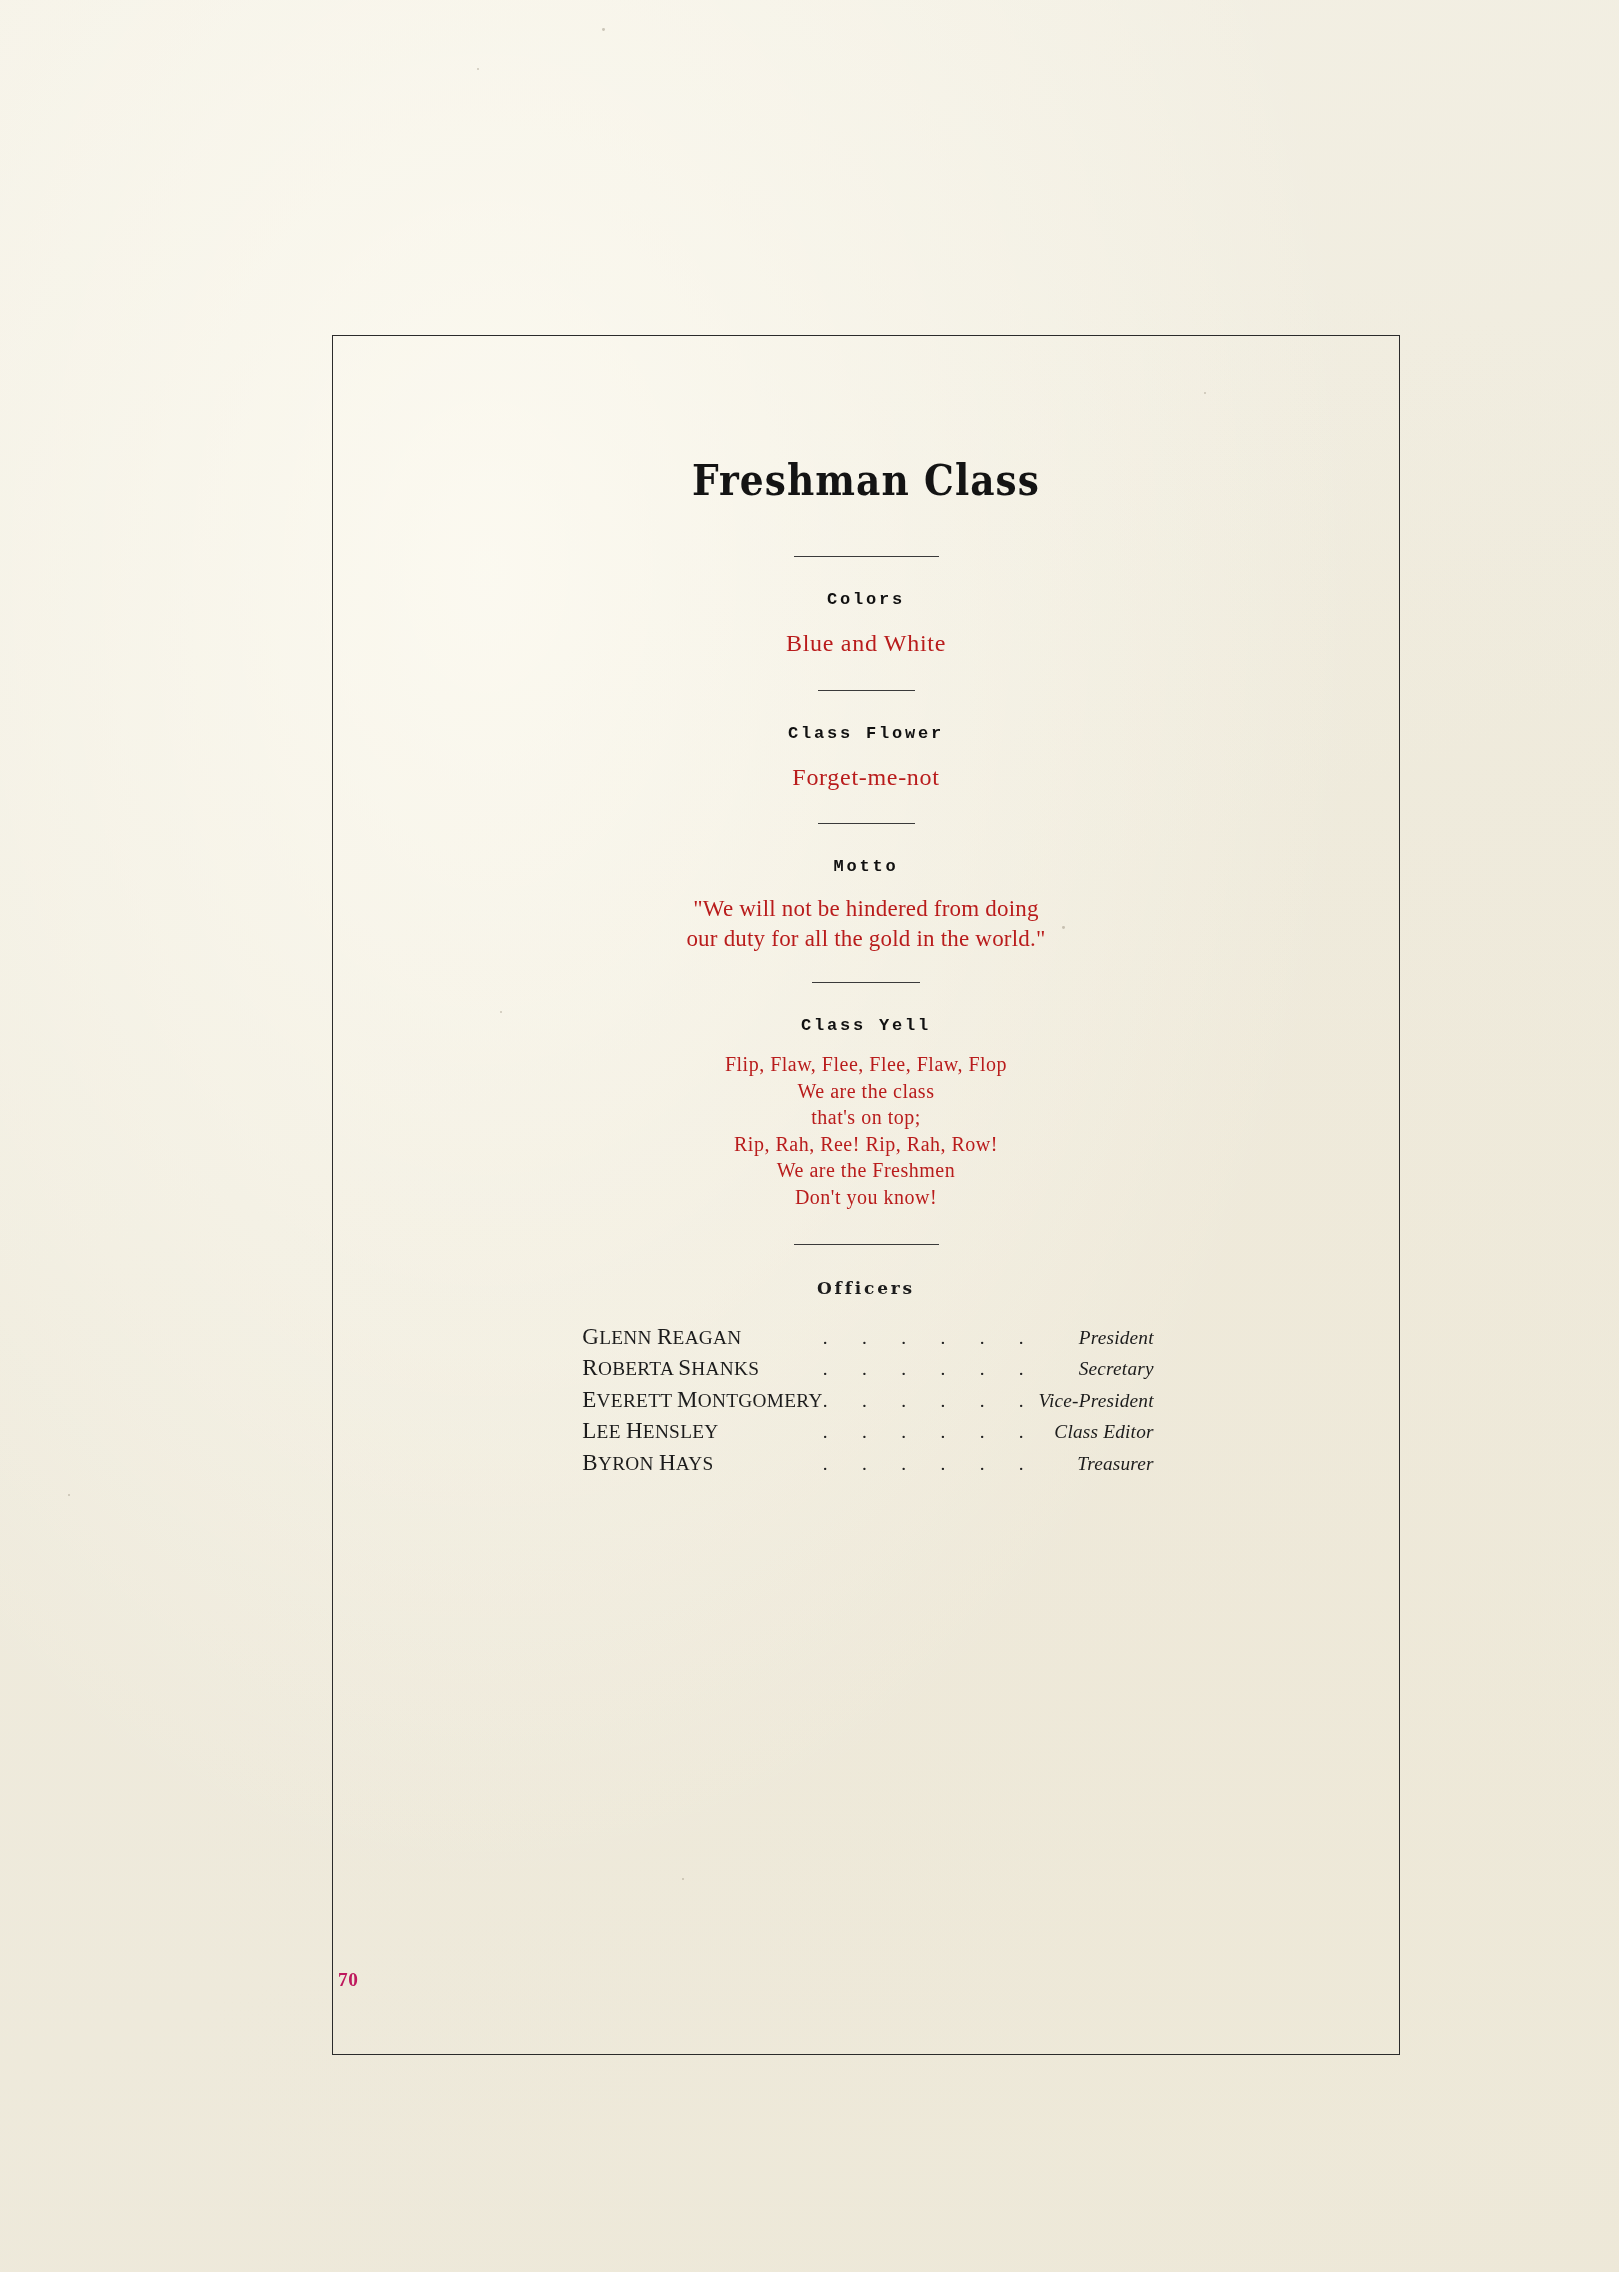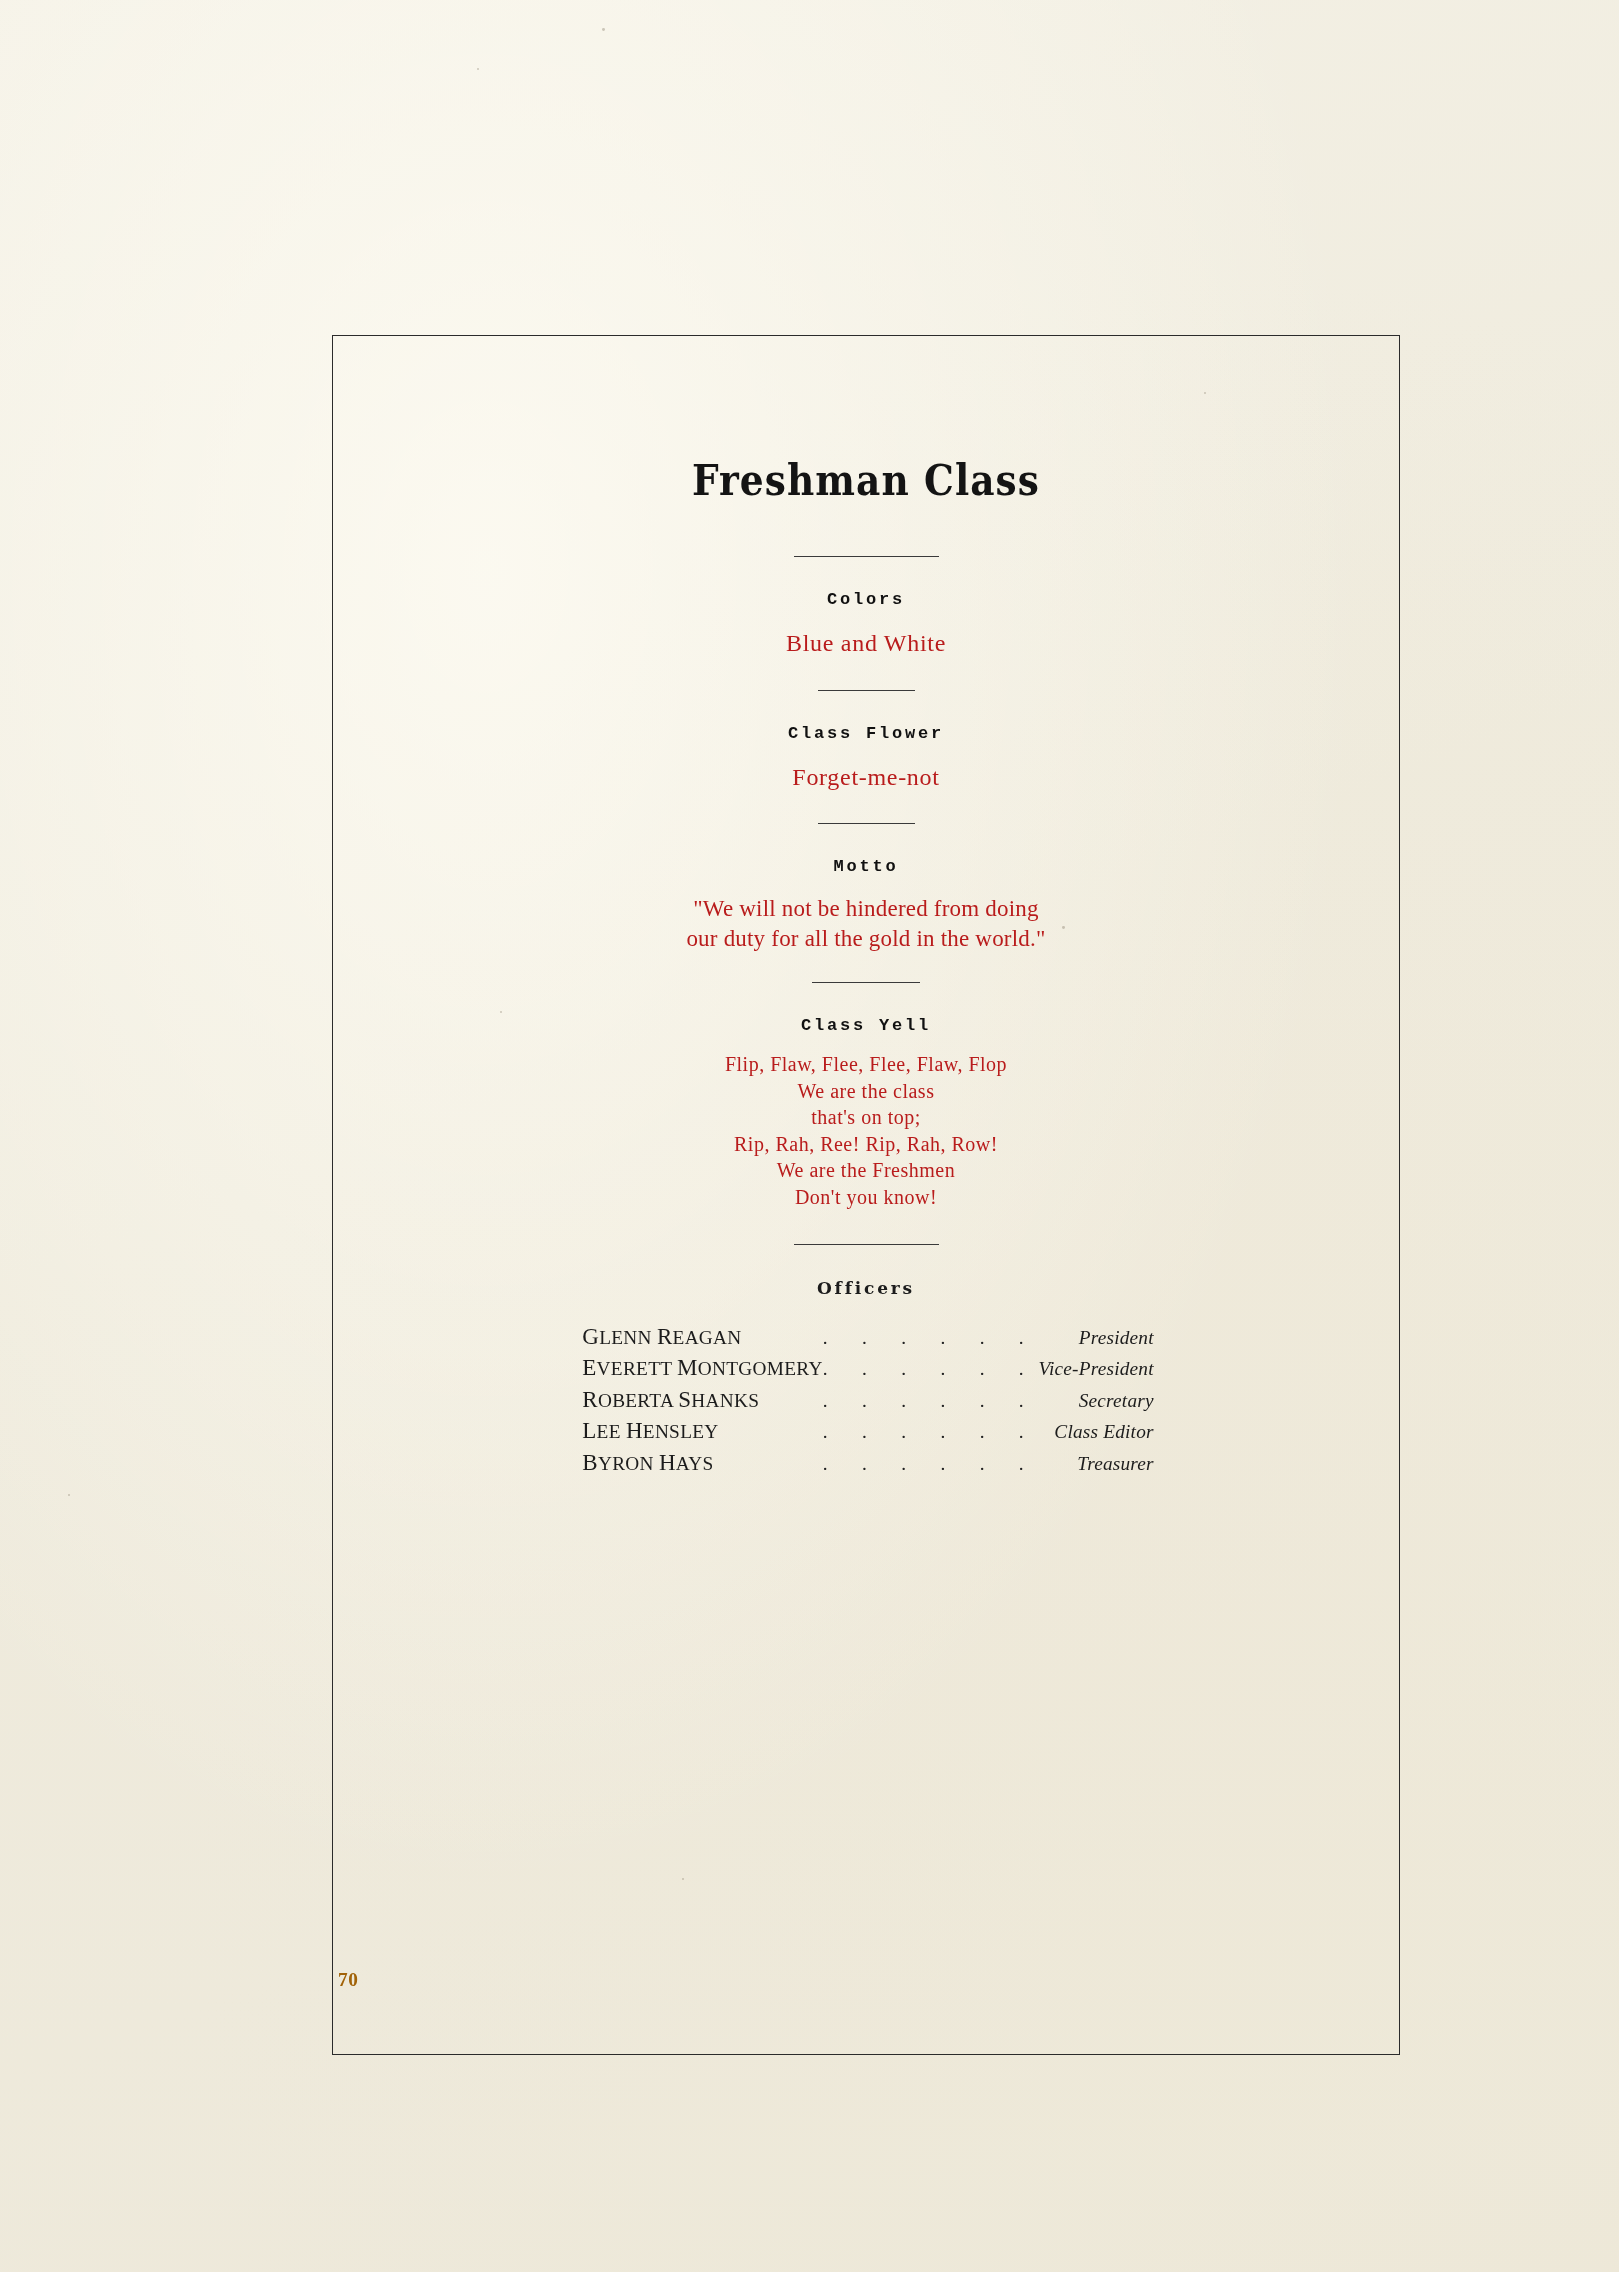--- a/index.html
+++ b/index.html
@@ -146,21 +146,21 @@
   }
 
   .page-number {
     position: absolute;
     left: 338px;
     top: 1969px;
     font-family: "Liberation Serif", serif;
     font-size: 19.3px;
     font-weight: bold;
     letter-spacing: 0.6px;
-    color: #a16207;
+    color: #be185d;
   }
 
   
   .speck {
     position: absolute;
     background: rgba(120,110,90,0.35);
     border-radius: 50%;
     pointer-events: none;
   }
 </style>
@@ -217,28 +217,28 @@
     <div class="officers-head">Officers</div>
 
     <table class="officers-table">
       <tbody>
         <tr>
           <td class="off-name"><span class="cap">G</span>LENN <span class="cap">R</span>EAGAN</td>
           <td class="off-dots">.  .  .  .  .  .</td>
           <td class="off-role">President</td>
         </tr>
         <tr>
+          <td class="off-name"><span class="cap">R</span>OBERTA <span class="cap">S</span>HANKS</td>
+          <td class="off-dots">.  .  .  .  .  .</td>
+          <td class="off-role">Secretary</td>
+        </tr>
+        <tr>
           <td class="off-name"><span class="cap">E</span>VERETT <span class="cap">M</span>ONTGOMERY</td>
           <td class="off-dots">.  .  .  .  .  .</td>
           <td class="off-role">Vice-President</td>
-        </tr>
-        <tr>
-          <td class="off-name"><span class="cap">R</span>OBERTA <span class="cap">S</span>HANKS</td>
-          <td class="off-dots">.  .  .  .  .  .</td>
-          <td class="off-role">Secretary</td>
         </tr>
         <tr>
           <td class="off-name"><span class="cap">L</span>EE <span class="cap">H</span>ENSLEY</td>
           <td class="off-dots">.  .  .  .  .  .</td>
           <td class="off-role">Class Editor</td>
         </tr>
         <tr>
           <td class="off-name"><span class="cap">B</span>YRON <span class="cap">H</span>AYS</td>
           <td class="off-dots">.  .  .  .  .  .</td>
           <td class="off-role">Treasurer</td>

